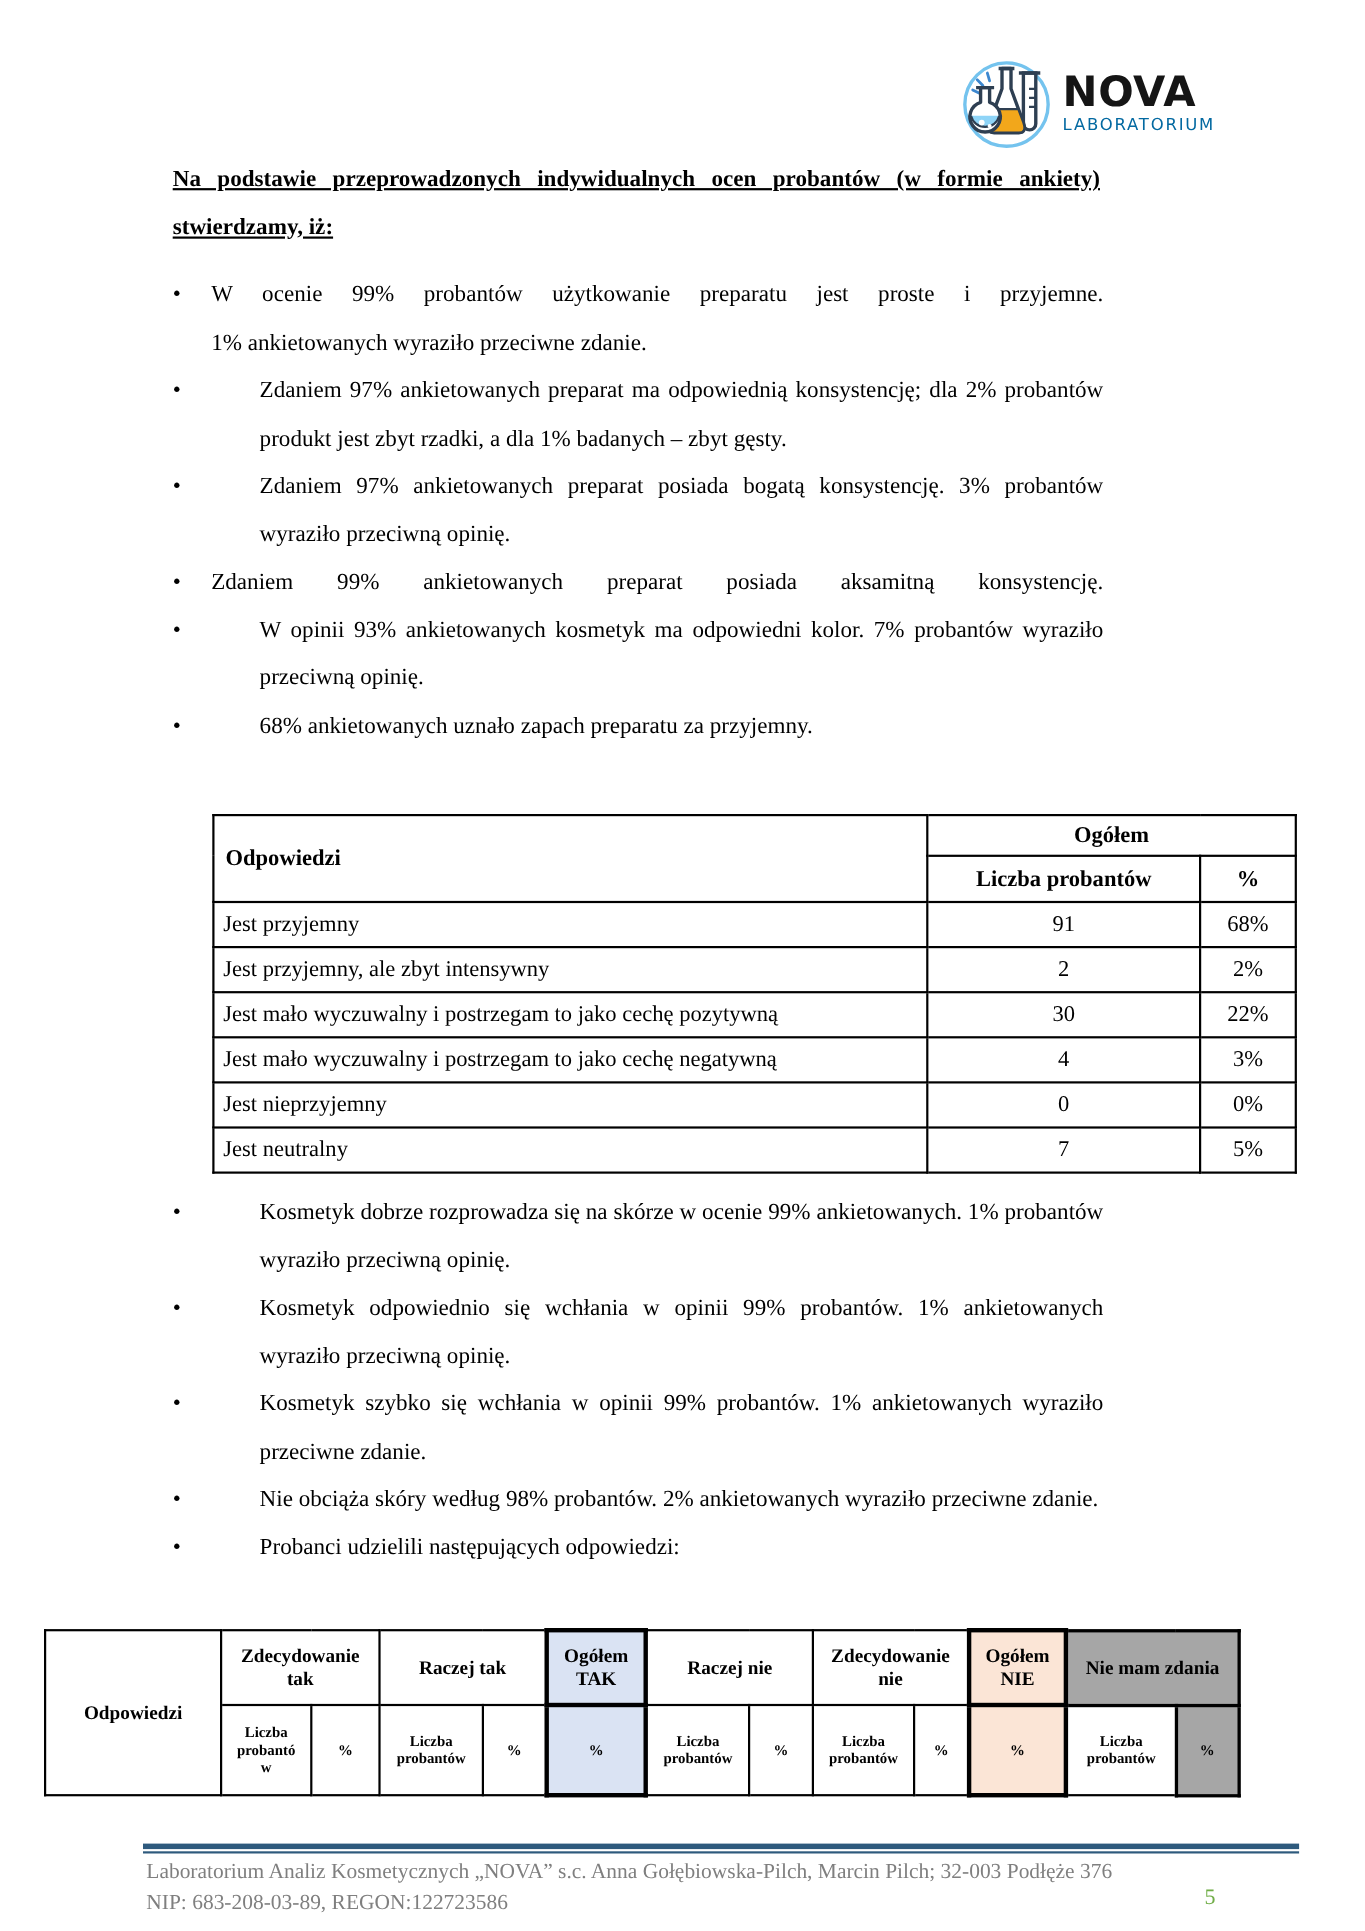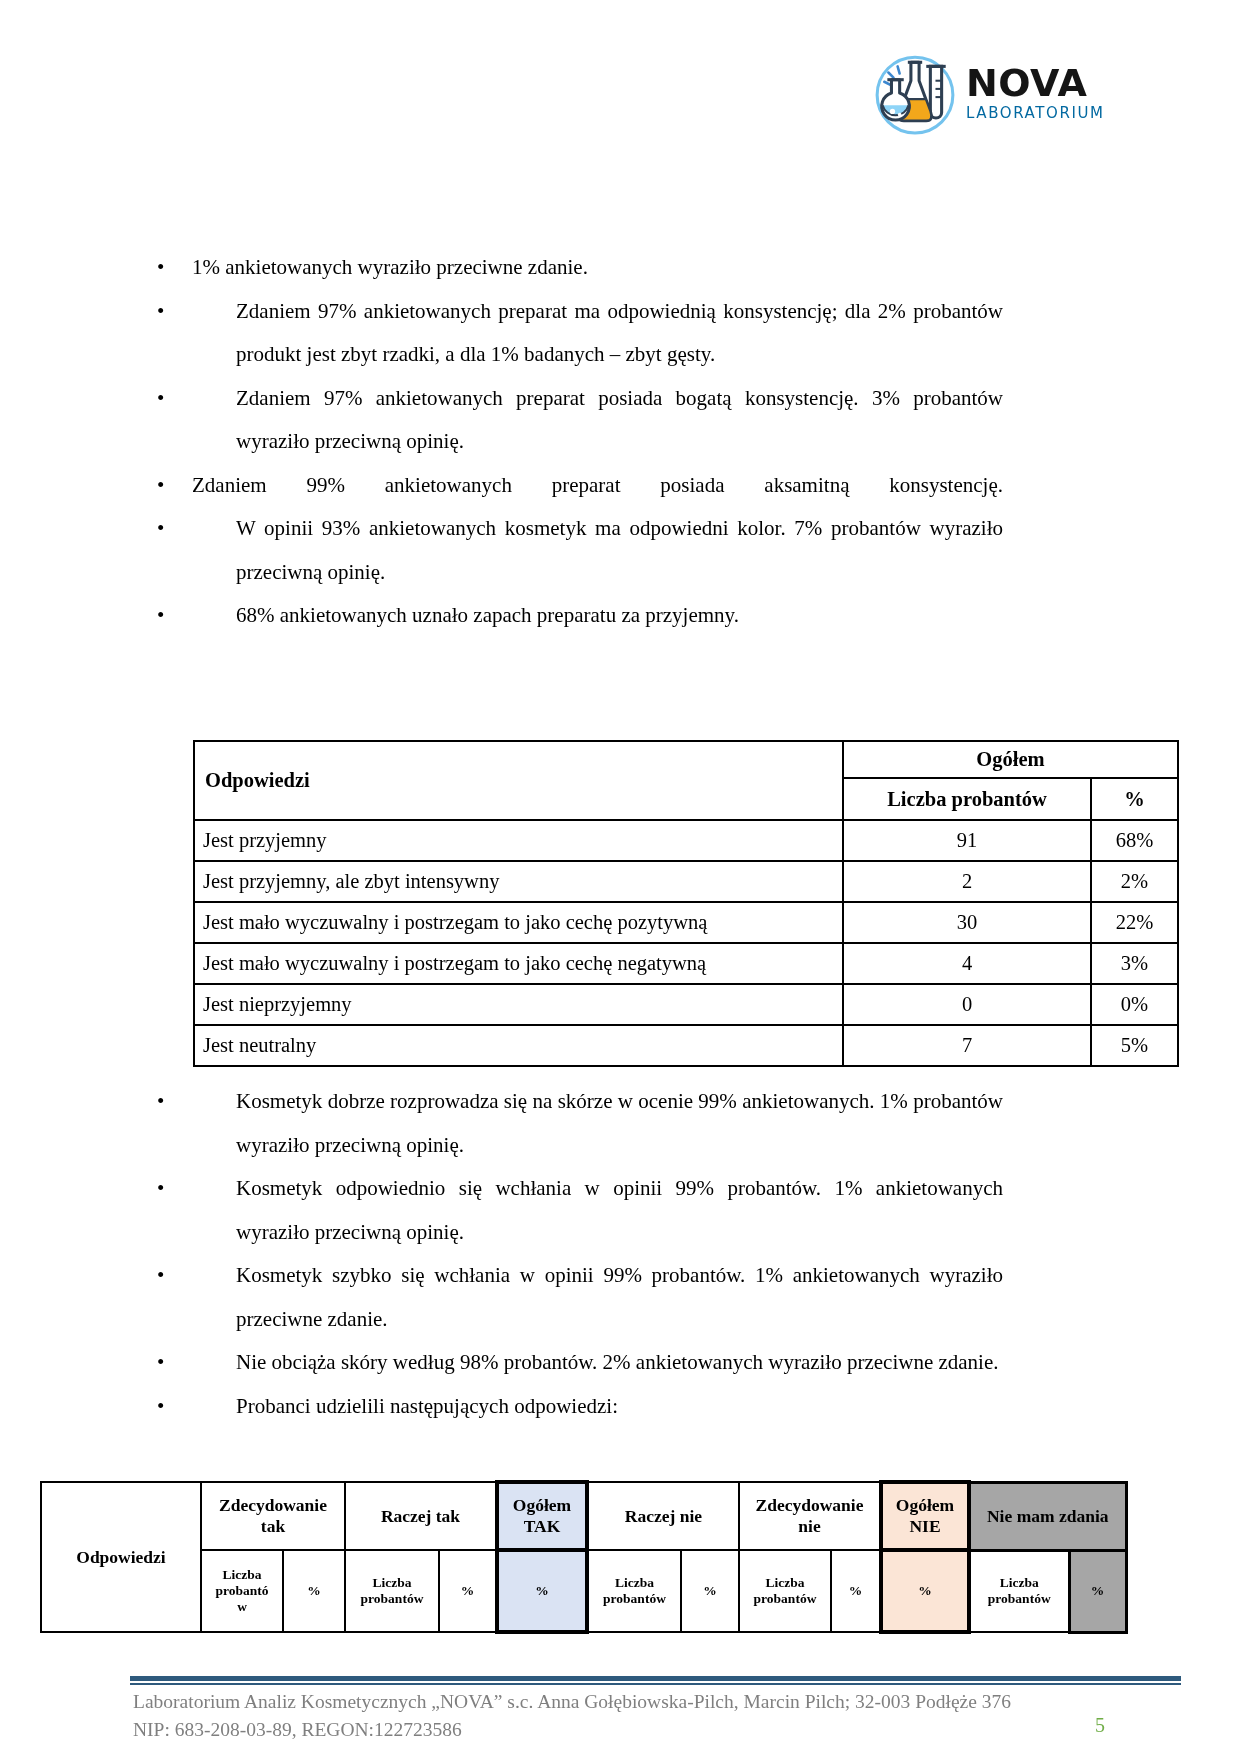--- a/index.html
+++ b/index.html
@@ -99,25 +99,29 @@
         <circle cx="27" cy="63" r="1.8" fill="#ffffff"></circle>
         <line x1="15" y1="29" x2="31" y2="29" stroke="#2e3f52" stroke-width="3"></line>
       </g>
     </svg>
     <div class="logo-text">
       <div class="logo-name">NOVA</div>
       <div class="logo-sub">LABORATORIUM</div>
     </div>
   </div>
 
+  <div class="heading">
+    <span>Na podstawie przeprowadzonych indywidualnych ocen probantów (w formie ankiety) stwierdzamy, iż:</span>
+  </div>
 
   <div class="bullets bullets1">
     <div class="bullet">
       <span class="marker">•</span>
       <div class="btext">
+        <div class="line stretch">W ocenie 99% probantów użytkowanie preparatu jest proste i przyjemne.</div>
         <div class="line">1% ankietowanych wyraziło przeciwne zdanie.</div>
       </div>
     </div>
     <div class="bullet">
       <span class="marker">•</span>
       <div class="btext">
           <div class="para">Zdaniem 97% ankietowanych preparat ma odpowiednią konsystencję; dla 2% probantów produkt jest zbyt rzadki, a dla 1% badanych – zbyt gęsty.</div>
         </div>
     </div>
     <div class="bullet">

